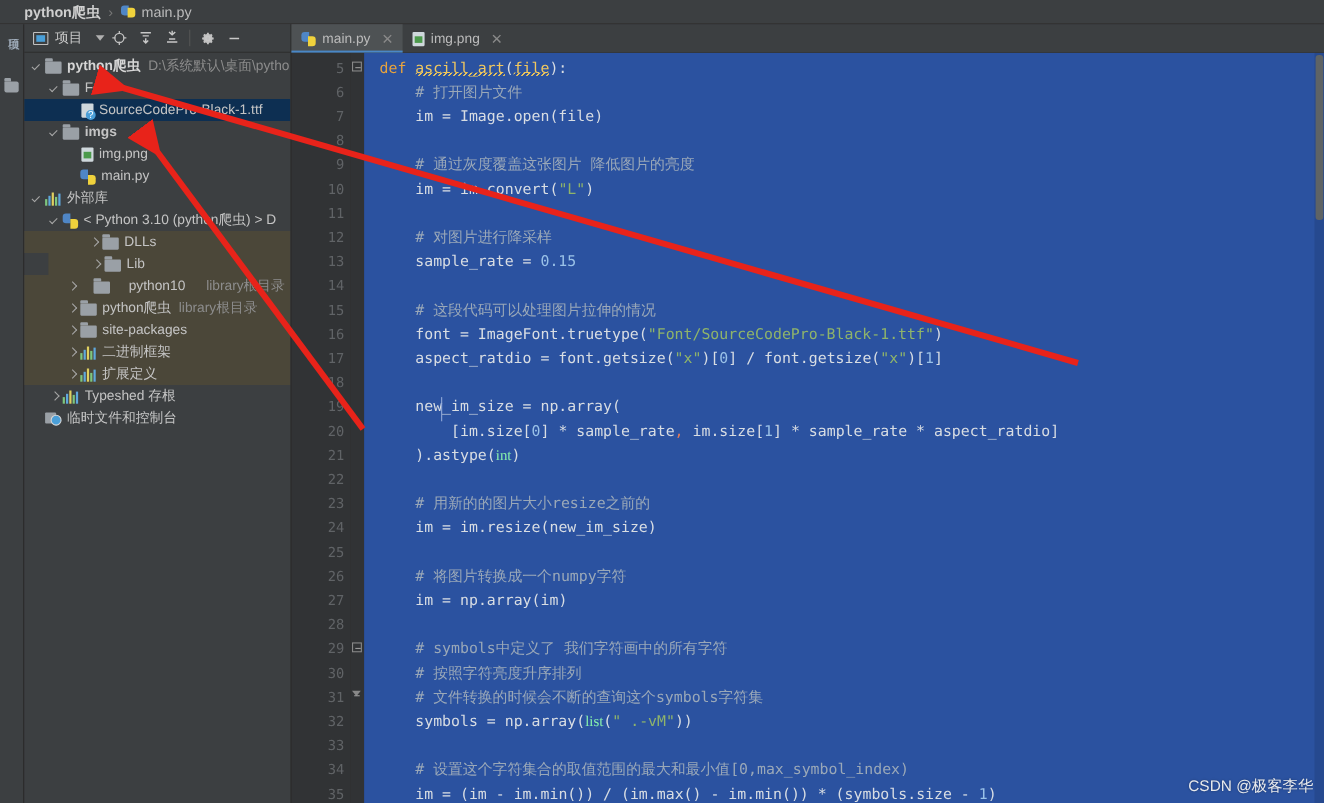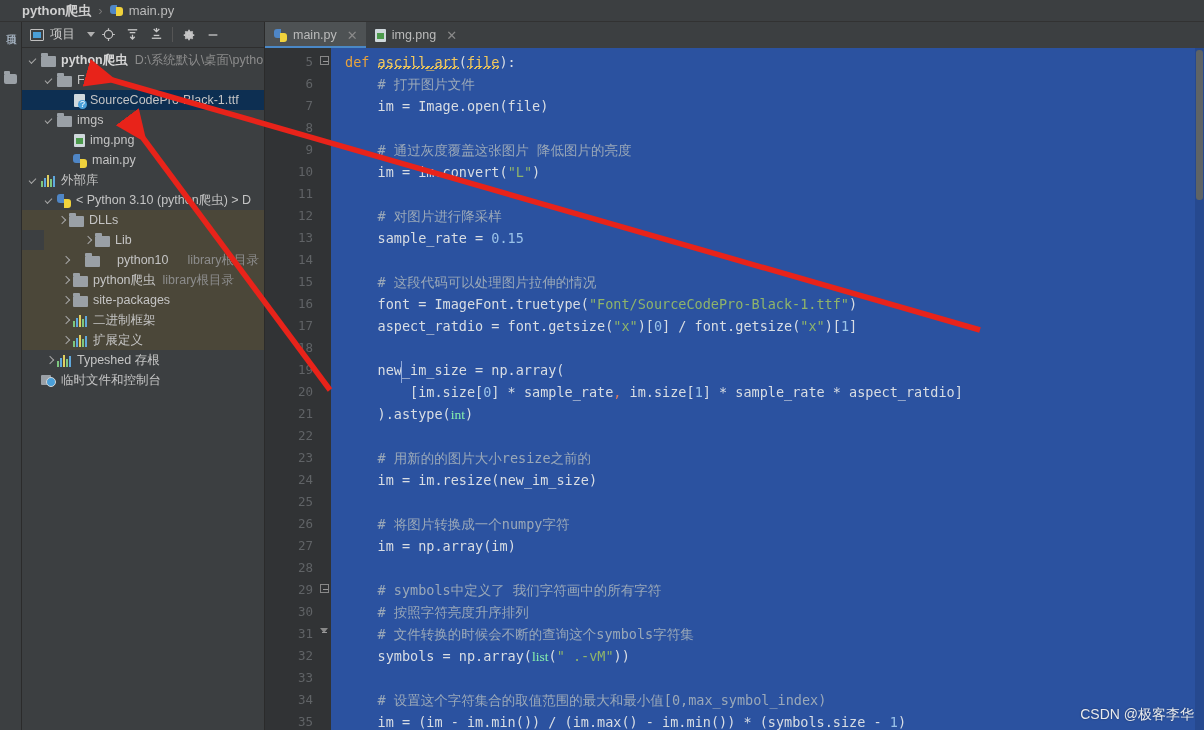--- a/index.html
+++ b/index.html
@@ -240,21 +240,21 @@
           <div class="row" style="padding-left: 22px;">
             <span class="twisty down"></span>
             <span class="ico folder"></span>
             <span class="lbl">Font</span>
           </div>
           <div class="row sel" style="padding-left: 38px;">
             <span class="twisty "></span>
             <span class="ico ttf"></span>
             <span class="lbl">SourceCodePro-Black-1.ttf</span>
           </div>
-          <div class="row" style="padding-left: 22px;">
+          <div class="row" style="padding-left: 22px; font-weight: bold;">
             <span class="twisty down"></span>
             <span class="ico folder"></span>
             <span class="lbl">imgs</span>
           </div>
           <div class="row" style="padding-left: 38px;">
             <span class="twisty "></span>
             <span class="ico png"></span>
             <span class="lbl">img.png</span>
           </div>
           <div class="row" style="padding-left: 38px;">
@@ -271,21 +271,21 @@
               <i style="background: rgb(126, 198, 126); height: 8px;"></i>
               <i style="background: rgb(95, 168, 221); height: 11px;"></i>
             </span>
             <span class="lbl">外部库</span>
           </div>
           <div class="row" style="padding-left: 22px;">
             <span class="twisty down"></span>
             <span class="ico py"></span>
             <span class="lbl">&lt; Python 3.10 (python爬虫) &gt; D</span>
           </div>
-          <div class="row lib-bg" style="padding-left: 34px;">
+          <div class="row lib-bg" style="padding-left: 58px;">
             <span class="twisty right"></span>
             <span class="ico folder"></span>
             <span class="lbl">DLLs</span>
           </div>
           <div class="row lib-bg" style="padding-left: 38px; margin-left: 22px;">
             <span class="twisty right"></span>
             <span class="ico folder"></span>
             <span class="lbl">Lib</span>
           </div>
           <div class="row lib-bg" style="padding-left: 38px; gap: 12px;">

